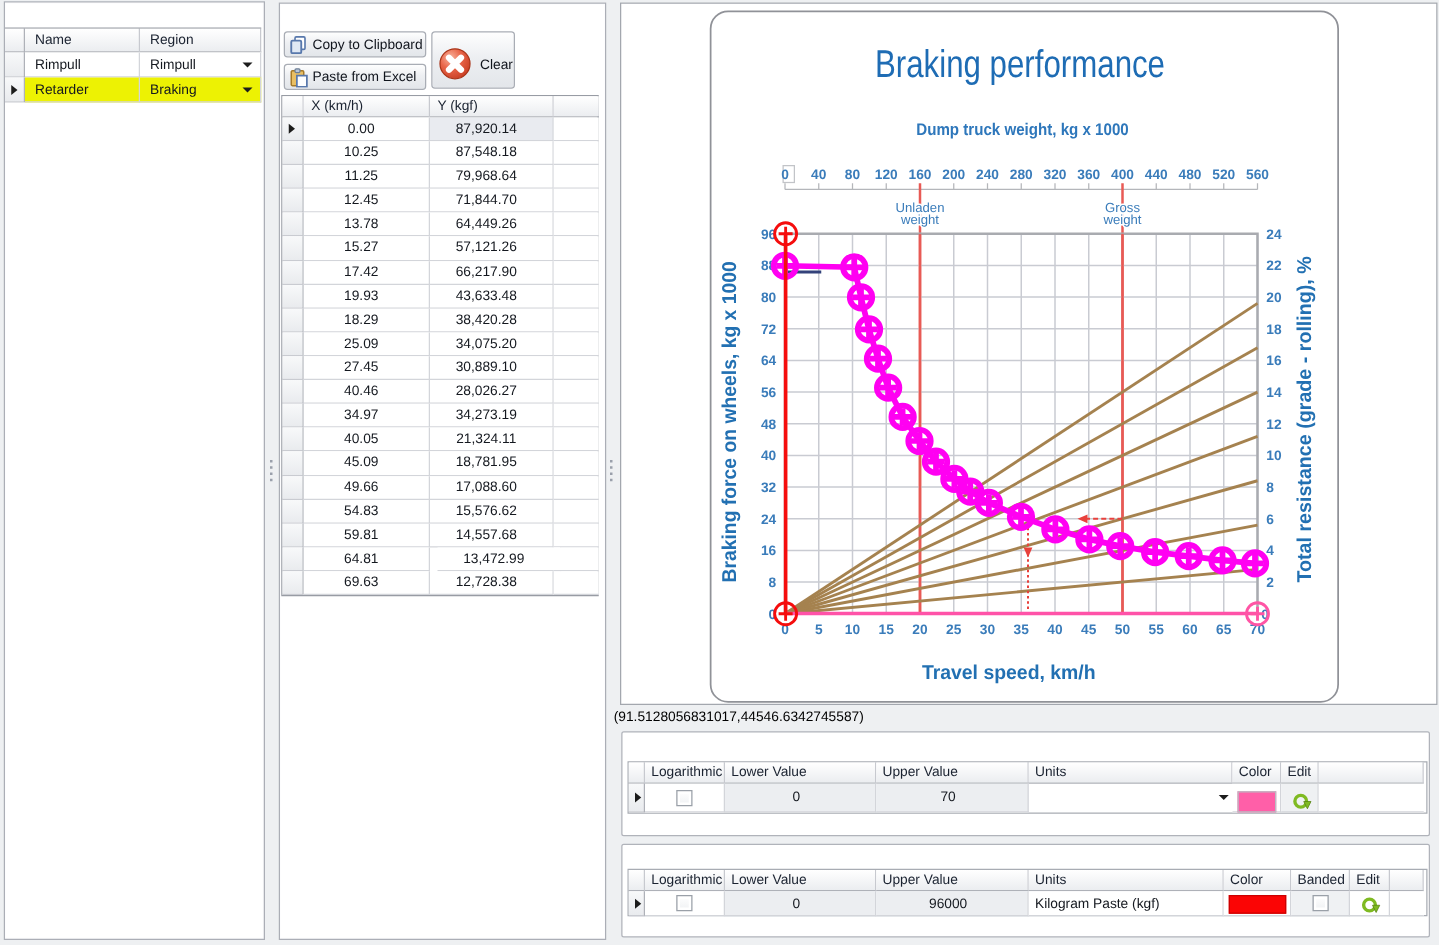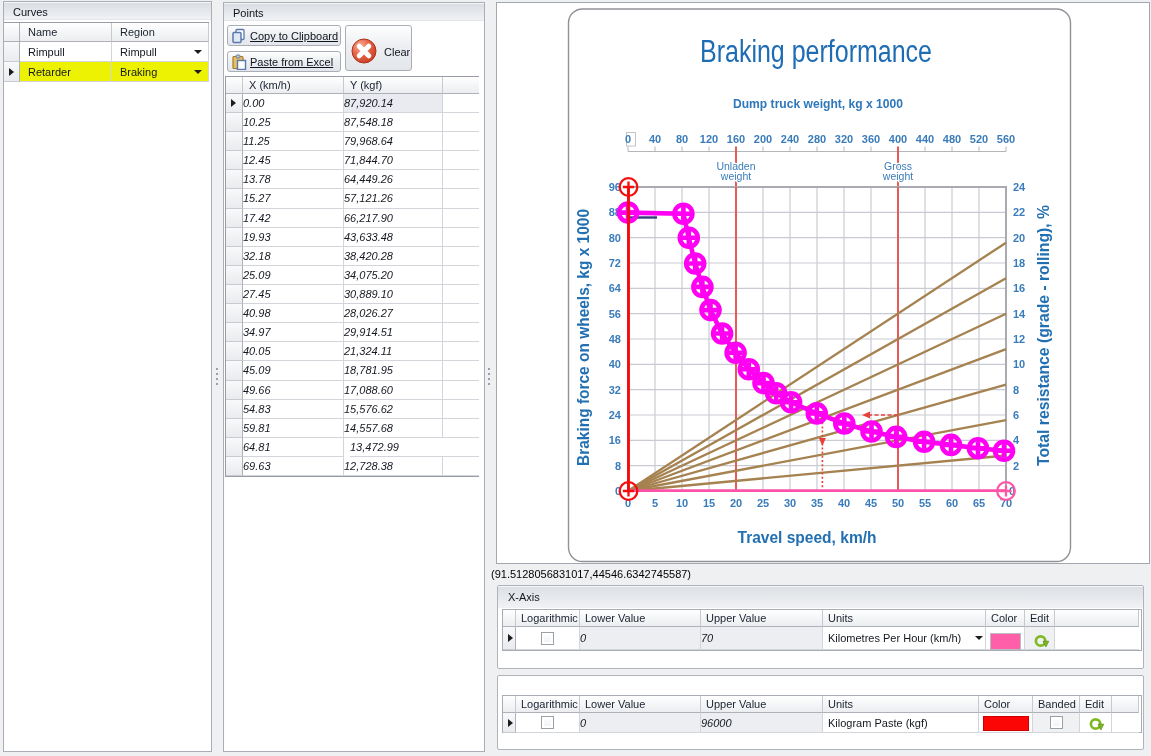--- a/index.html
+++ b/index.html
@@ -2,31 +2,30 @@
 <html><head><meta charset="utf-8"><style>
 *{margin:0;padding:0;box-sizing:border-box;}
 html,body{width:1151px;height:756px;overflow:hidden;}
 body{position:relative;background:#eef0f2;font-family:"Liberation Sans",sans-serif;font-size:11px;color:#14181f;}
 .panel{position:absolute;background:#fff;border:1px solid #abaeb6;box-shadow:inset 0 0 0 1px #fdfdfe;}
 .phead{height:18px;background:linear-gradient(#d9dce1,#f0f2f5);border-bottom:1px solid #e3e5e9;color:#10141c;padding:4px 0 0 9px;box-shadow:inset 0 1px 0 #f5f6f8;}
 .grid{position:absolute;border:1px solid #989ca4;background:#fff;}
 .gh{background:linear-gradient(#ffffff,#ebedf0);border-right:1px solid #c7c9cf;border-bottom:1px solid #aeb1b8;color:#1a2230;}
 .cell{border-right:1px solid #d3d5da;border-bottom:1px solid #d3d5da;background:#fff;}
 .sel{background:linear-gradient(#f8f9fa,#e9ebee);border-right:1px solid #aeb1b8;border-bottom:1px solid #c9cbd1;}
-.r{text-align:left;font-style:italic;}
+.r{text-align:center;}
 .abs{position:absolute;}
 .tri-d{width:0;height:0;border-left:4px solid transparent;border-right:4px solid transparent;border-top:4px solid #1c1c1c;}
 .tri-r{width:0;height:0;border-top:4px solid transparent;border-bottom:4px solid transparent;border-left:5px solid #1c1c1c;}
-.btn{position:absolute;background:linear-gradient(#fefefe,#edeff2 45%,#e3e6ea);border:1px solid #a9adb5;border-radius:3px;color:#10141c;text-decoration:underline;}
+.btn{position:absolute;background:linear-gradient(#fefefe,#edeff2 45%,#e3e6ea);border:1px solid #a9adb5;border-radius:3px;color:#10141c;}
 .cb{position:absolute;width:13px;height:13px;border:1px solid #9aa0a8;background:linear-gradient(#fff,#eff1f3);box-shadow:inset 0 0 0 2px #fff;}
 .gpanel{position:absolute;background:#fff;border:1px solid #b0b3ba;border-radius:2px;}
 .swatch{position:absolute;border:1px solid #b9bcc2;}
 </style></head><body>
 <div class="panel" style="left:3px;top:1px;width:209px;height:751px">
-    <div class="phead">Curves</div>
     <div class="grid" style="left:0px;top:20px;width:205px;height:80px;border:none;border-top:1px solid #989ca4;">
       <div class="abs gh" style="left:0;top:0;width:16px;height:19px;border-right:1px solid #aeb1b8"></div>
       <div class="abs gh" style="left:16px;top:0;width:92px;height:19px;padding:3px 0 0 8px">Name</div>
       <div class="abs gh" style="left:108px;top:0;width:97px;height:19px;padding:3px 0 0 8px">Region</div>
       <div class="abs sel" style="left:0;top:19px;width:16px;height:20px"></div>
       <div class="abs cell" style="left:16px;top:19px;width:92px;height:20px;padding:4px 0 0 8px">Rimpull</div>
       <div class="abs cell" style="left:108px;top:19px;width:97px;height:20px;padding:4px 0 0 8px">Rimpull</div>
       <div class="abs tri-d" style="left:190px;top:27px"></div>
       <div class="abs sel" style="left:0;top:39px;width:16px;height:20px">
         <div class="tri-r" style="margin:6px 0 0 5px"></div>
@@ -38,21 +37,20 @@
   </div>
 <div class="abs" style="left:216px;top:368px;width:2px;height:2px;background:#9aa0ab"></div>
 <div class="abs" style="left:488px;top:368px;width:2px;height:2px;background:#9aa0ab"></div>
 <div class="abs" style="left:216px;top:373px;width:2px;height:2px;background:#9aa0ab"></div>
 <div class="abs" style="left:488px;top:373px;width:2px;height:2px;background:#9aa0ab"></div>
 <div class="abs" style="left:216px;top:378px;width:2px;height:2px;background:#9aa0ab"></div>
 <div class="abs" style="left:488px;top:378px;width:2px;height:2px;background:#9aa0ab"></div>
 <div class="abs" style="left:216px;top:383px;width:2px;height:2px;background:#9aa0ab"></div>
 <div class="abs" style="left:488px;top:383px;width:2px;height:2px;background:#9aa0ab"></div>
 <div class="panel" style="left:223px;top:2px;width:262px;height:750px">
-    <div class="phead">Points</div>
     <div class="btn" style="left:3px;top:22px;width:114px;height:21px;padding:4px 0 0 22px">Copy to Clipboard</div>
     <div class="btn" style="left:3px;top:48px;width:114px;height:21px;padding:4px 0 0 22px">Paste from Excel</div>
     <div class="btn" style="left:121px;top:22px;width:67px;height:46px;">
       <span style="position:absolute;left:38px;top:20px">Clear</span>
     </div>
     <svg class="abs" style="left:7px;top:25px" width="16" height="16" viewBox="0 0 16 16">
 <rect x="5" y="1.5" width="8" height="10" rx="1" fill="#fff" stroke="#5878ac" stroke-width="1.3"></rect>
 <rect x="2" y="4.5" width="8" height="10" rx="1" fill="#dfe8f4" stroke="#5878ac" stroke-width="1.5"></rect>
     </svg>
     <svg class="abs" style="left:7px;top:51px" width="16" height="16" viewBox="0 0 16 16">
@@ -104,38 +102,38 @@
       <div class="abs cell" style="left:217px;top:112px;width:36px;height:20px;border-right:none"></div>
       <div class="abs sel" style="left:0;top:132px;width:17px;height:19px"></div>
       <div class="abs cell r" style="left:17px;top:132px;width:101px;height:19px;padding:3px 8px 0 0">17.42</div>
       <div class="abs cell r" style="left:118px;top:132px;width:99px;height:19px;padding:3px 8px 0 0">66,217.90</div>
       <div class="abs cell" style="left:217px;top:132px;width:36px;height:19px;border-right:none"></div>
       <div class="abs sel" style="left:0;top:151px;width:17px;height:19px"></div>
       <div class="abs cell r" style="left:17px;top:151px;width:101px;height:19px;padding:3px 8px 0 0">19.93</div>
       <div class="abs cell r" style="left:118px;top:151px;width:99px;height:19px;padding:3px 8px 0 0">43,633.48</div>
       <div class="abs cell" style="left:217px;top:151px;width:36px;height:19px;border-right:none"></div>
       <div class="abs sel" style="left:0;top:170px;width:17px;height:19px"></div>
-      <div class="abs cell r" style="left:17px;top:170px;width:101px;height:19px;padding:3px 8px 0 0">32.18</div>
+      <div class="abs cell r" style="left:17px;top:170px;width:101px;height:19px;padding:3px 8px 0 0">18.29</div>
       <div class="abs cell r" style="left:118px;top:170px;width:99px;height:19px;padding:3px 8px 0 0">38,420.28</div>
       <div class="abs cell" style="left:217px;top:170px;width:36px;height:19px;border-right:none"></div>
       <div class="abs sel" style="left:0;top:189px;width:17px;height:19px"></div>
       <div class="abs cell r" style="left:17px;top:189px;width:101px;height:19px;padding:3px 8px 0 0">25.09</div>
       <div class="abs cell r" style="left:118px;top:189px;width:99px;height:19px;padding:3px 8px 0 0">34,075.20</div>
       <div class="abs cell" style="left:217px;top:189px;width:36px;height:19px;border-right:none"></div>
       <div class="abs sel" style="left:0;top:208px;width:17px;height:19px"></div>
       <div class="abs cell r" style="left:17px;top:208px;width:101px;height:19px;padding:3px 8px 0 0">27.45</div>
       <div class="abs cell r" style="left:118px;top:208px;width:99px;height:19px;padding:3px 8px 0 0">30,889.10</div>
       <div class="abs cell" style="left:217px;top:208px;width:36px;height:19px;border-right:none"></div>
       <div class="abs sel" style="left:0;top:227px;width:17px;height:19px"></div>
-      <div class="abs cell r" style="left:17px;top:227px;width:101px;height:19px;padding:3px 8px 0 0">40.98</div>
+      <div class="abs cell r" style="left:17px;top:227px;width:101px;height:19px;padding:3px 8px 0 0">40.46</div>
       <div class="abs cell r" style="left:118px;top:227px;width:99px;height:19px;padding:3px 8px 0 0">28,026.27</div>
       <div class="abs cell" style="left:217px;top:227px;width:36px;height:19px;border-right:none"></div>
       <div class="abs sel" style="left:0;top:246px;width:17px;height:19px"></div>
       <div class="abs cell r" style="left:17px;top:246px;width:101px;height:19px;padding:3px 8px 0 0">34.97</div>
-      <div class="abs cell r" style="left:118px;top:246px;width:99px;height:19px;padding:3px 8px 0 0">29,914.51</div>
+      <div class="abs cell r" style="left:118px;top:246px;width:99px;height:19px;padding:3px 8px 0 0">34,273.19</div>
       <div class="abs cell" style="left:217px;top:246px;width:36px;height:19px;border-right:none"></div>
       <div class="abs sel" style="left:0;top:265px;width:17px;height:19px"></div>
       <div class="abs cell r" style="left:17px;top:265px;width:101px;height:19px;padding:3px 8px 0 0">40.05</div>
       <div class="abs cell r" style="left:118px;top:265px;width:99px;height:19px;padding:3px 8px 0 0">21,324.11</div>
       <div class="abs cell" style="left:217px;top:265px;width:36px;height:19px;border-right:none"></div>
       <div class="abs sel" style="left:0;top:284px;width:17px;height:20px"></div>
       <div class="abs cell r" style="left:17px;top:284px;width:101px;height:20px;padding:3px 8px 0 0">45.09</div>
       <div class="abs cell r" style="left:118px;top:284px;width:99px;height:20px;padding:3px 8px 0 0">18,781.95</div>
       <div class="abs cell" style="left:217px;top:284px;width:36px;height:20px;border-right:none"></div>
       <div class="abs sel" style="left:0;top:304px;width:17px;height:19px"></div>
@@ -379,38 +377,36 @@
       <circle cx="628.5" cy="491.0" r="8.8"></circle>
       <path d="M622.9 491.0 H634.1 M628.5 485.4 V496.6"></path>
     </g>
 <g stroke="#ff55a5" stroke-width="2.3" fill="none">
       <circle cx="1006.0" cy="491.0" r="8.8"></circle>
       <path d="M1000.4 491.0 H1011.6 M1006.0 485.4 V496.6"></path>
     </g>
 </svg>
 <div class="abs" style="left:491px;top:568px;color:#000">(91.5128056831017,44546.6342745587)</div>
 <div class="gpanel" style="left:497px;top:585px;width:647px;height:84px">
-    <div style="height:22px;background:linear-gradient(#dcdfe3,#f0f2f5);padding:5px 0 0 10px;box-shadow:inset 0 1px 0 #f5f6f8">X-Axis</div>
     <div class="grid" style="left:4px;top:23px;width:640px;height:42px;border:1px solid #a8acb3">
       <div class="abs gh" style="left:0px;top:0;width:13px;height:17px;padding:2px 0 0 5px"></div>
       <div class="abs gh" style="left:13px;top:0;width:64px;height:17px;padding:2px 0 0 5px">Logarithmic</div>
       <div class="abs gh" style="left:77px;top:0;width:121px;height:17px;padding:2px 0 0 5px">Lower Value</div>
       <div class="abs gh" style="left:198px;top:0;width:122px;height:17px;padding:2px 0 0 5px">Upper Value</div>
       <div class="abs gh" style="left:320px;top:0;width:163px;height:17px;padding:2px 0 0 5px">Units</div>
       <div class="abs gh" style="left:483px;top:0;width:39px;height:17px;padding:2px 0 0 5px">Color</div>
       <div class="abs gh" style="left:522px;top:0;width:30px;height:17px;padding:2px 0 0 5px">Edit</div>
       <div class="abs gh" style="left:552px;top:0;width:84px;height:17px;padding:2px 0 0 5px"></div>
       <div class="abs sel" style="left:0;top:17px;width:13px;height:23px">
         <div class="tri-r" style="margin:7px 0 0 5px"></div>
       </div>
       <div class="abs cell" style="left:13px;top:17px;width:64px;height:23px"></div>
       <div class="cb" style="left:38px;top:22px"></div>
       <div class="abs cell r" style="left:77px;top:17px;width:121px;height:23px;background:#eceef1;padding:5px 6px 0 0">0</div>
       <div class="abs cell r" style="left:198px;top:17px;width:122px;height:23px;background:#eceef1;padding:5px 6px 0 0">70</div>
-      <div class="abs cell" style="left:320px;top:17px;width:163px;height:23px;padding:5px 0 0 5px">Kilometres Per Hour (km/h)</div>
       <div class="abs tri-d" style="left:472px;top:26px"></div>
       <div class="abs cell" style="left:483px;top:17px;width:39px;height:23px"></div>
       <div class="swatch" style="left:487px;top:23px;width:31px;height:17px;background:#ff5fa8"></div>
       <div class="abs cell" style="left:522px;top:17px;width:30px;height:23px;background:#eff1f3"></div>
       <svg class="abs" style="left:530px;top:23px" width="17" height="17" viewBox="0 0 17 17">
         <circle cx="7.6" cy="8" r="4.7" fill="none" stroke="#7fba22" stroke-width="2.7"></circle>
         <path d="M10 8.2 h5.8 l-2.9 5.8 z" fill="#7fba22" stroke="#558012" stroke-width="0.6"></path>
       </svg>
       <div class="abs cell" style="left:552px;top:17px;width:84px;height:23px;border-right:none"></div>
     </div>

